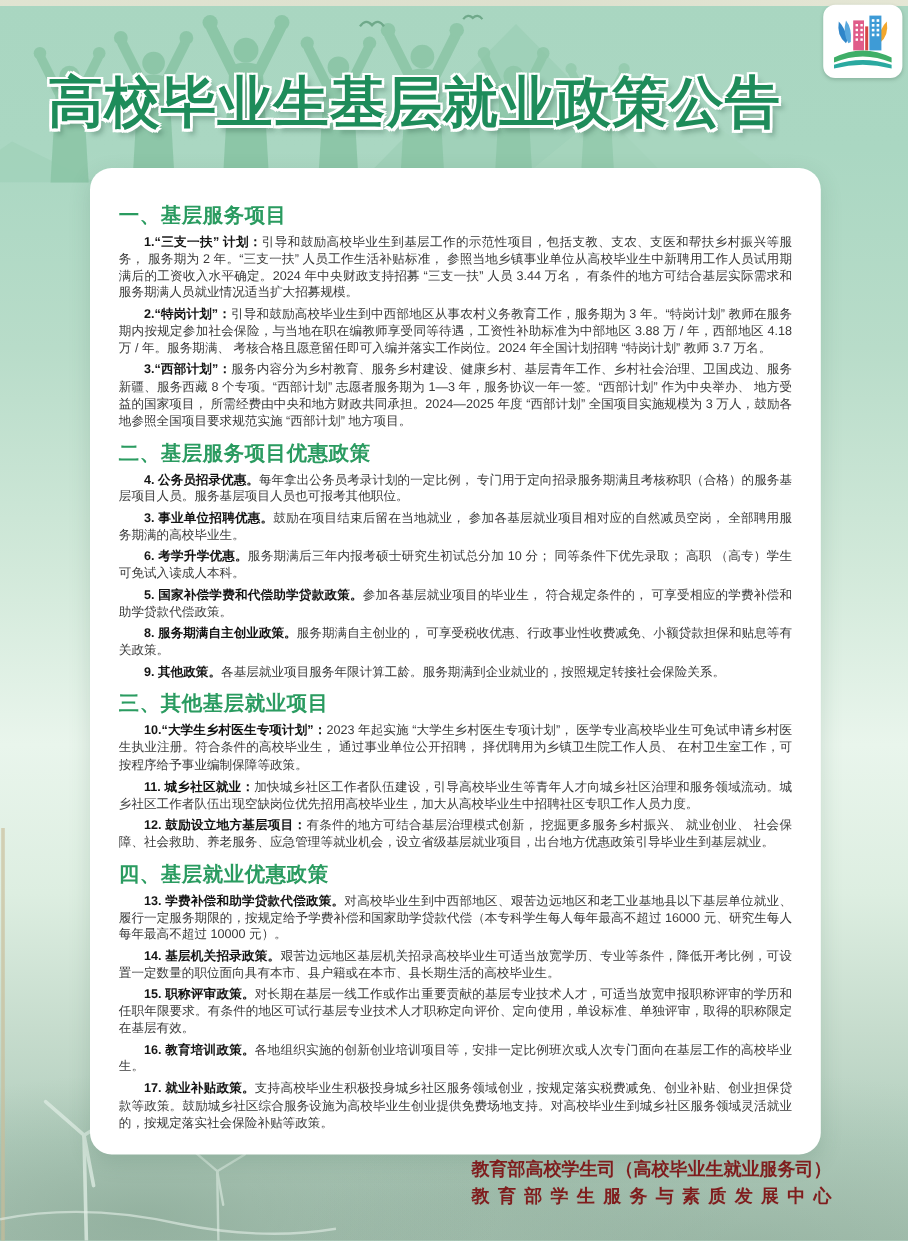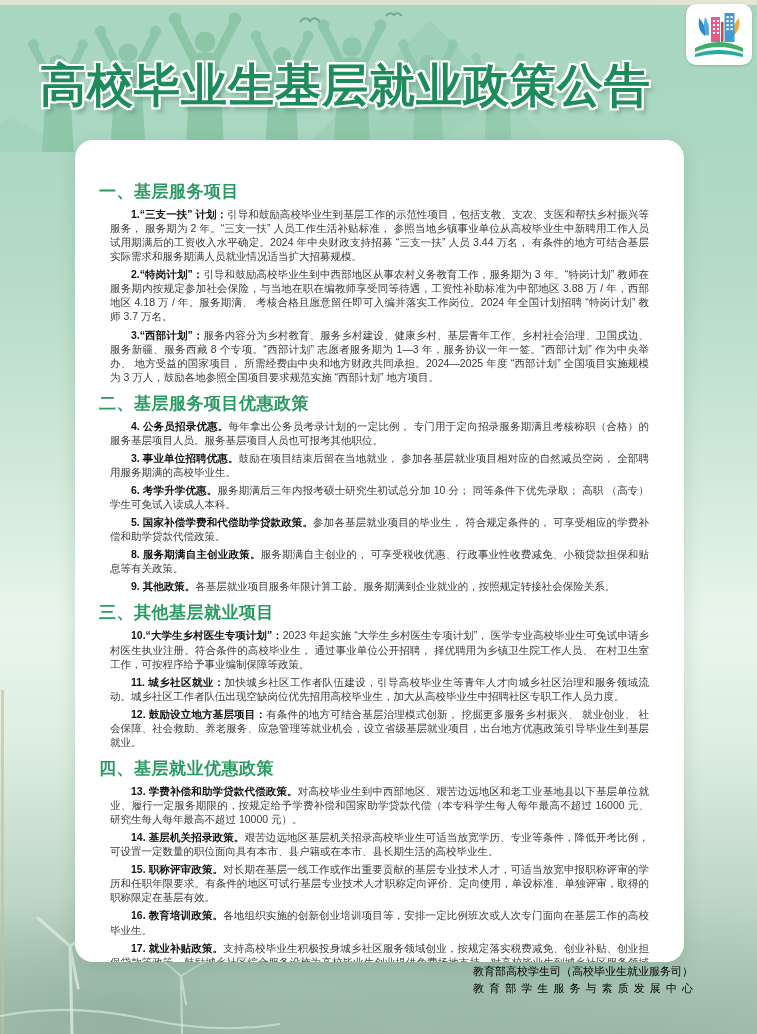--- a/index.html
+++ b/index.html
@@ -45,30 +45,30 @@
   }
   
   .card{
     position:absolute;left:75px;top:140px;width:609px;height:822px;z-index:2;
     background:#fff;border-radius:18px;box-shadow:0 6px 18px rgba(55,100,80,.18);
     box-sizing:border-box;padding:20px 24px 10px 24px;overflow:hidden;
   }
   .card h2{
     color:#2a9b60;font-size:17px;font-weight:900;margin:8px 0 4px 0;letter-spacing:.5px;
   }
-  .card section:first-of-type h2{margin-top:20px;}
+  .card section:first-of-type h2{margin-top:8px;}
   .card p{
-    margin:4px 11px;font-size:10.5px;line-height:1.34;color:#3a3a3a;
+    margin:4px 0;font-size:10.5px;line-height:1.34;color:#3a3a3a;
     text-align:justify;text-indent:2em;
   }
   .lead{font-weight:bold;color:#141414;}
   
   .footer{position:absolute;top:963px;right:64px;z-index:3;}
   .footer div{
-    font-size:11px;font-weight:normal;color:#000000;line-height:1.55;
+    font-size:15px;font-weight:bold;color:#7f1d1d;line-height:1.55;
     font-family:"Liberation Sans","DejaVu Sans",sans-serif;
   }
   .footer .l2{text-align:justify;text-align-last:justify;}
 </style>
 </head>
 <body>
 
 <div class="bg"></div>
 
 <svg class="deco" style="left:0;top:0;" width="757" height="152" viewBox="0 0 757 152">

